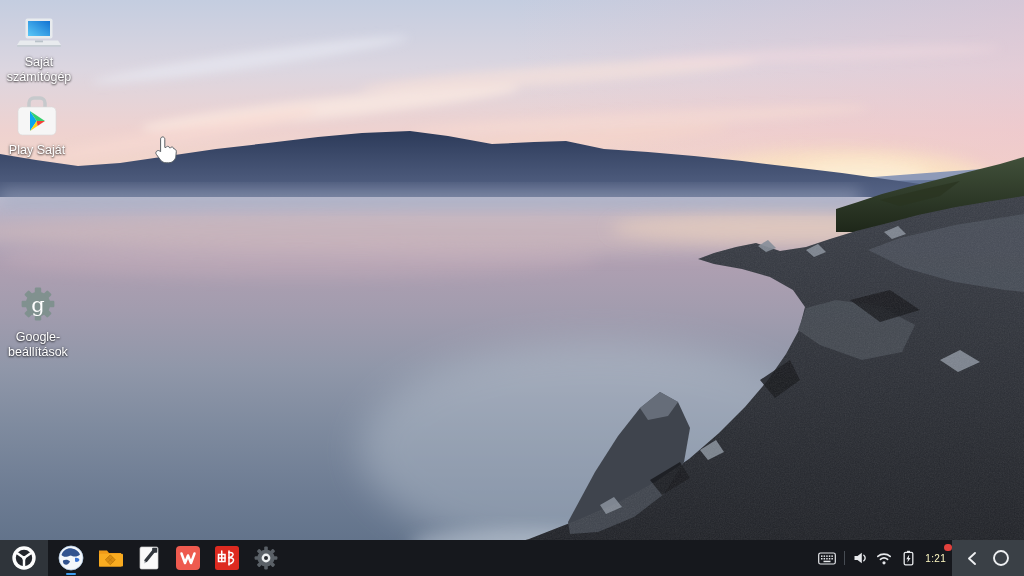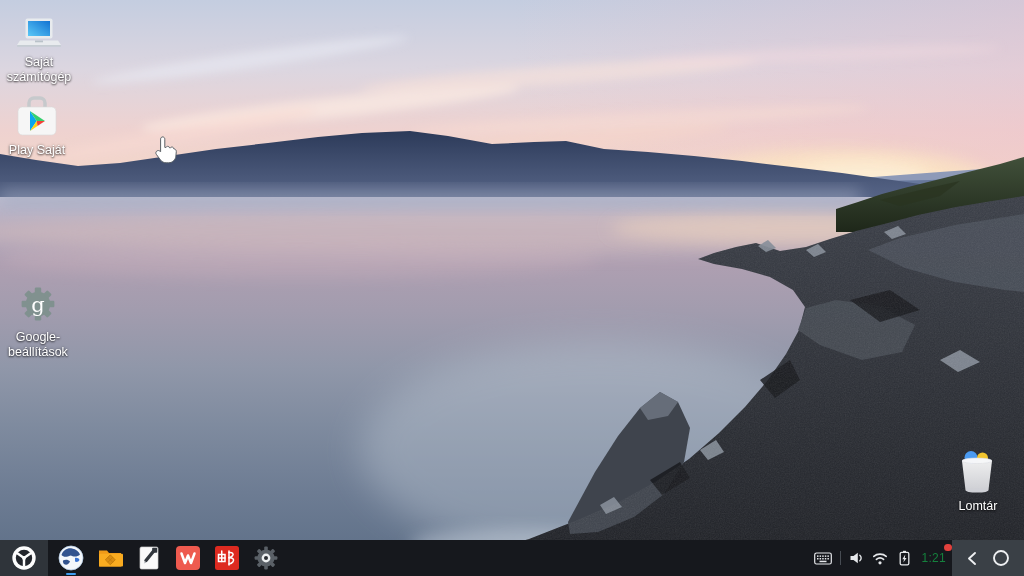--- a/index.html
+++ b/index.html
@@ -14,21 +14,21 @@
               text-shadow:0 1px 2px rgba(0,0,0,.7),0 0 3px rgba(0,0,0,.45);max-width:86px;}
   
   .taskbar{position:absolute;left:0;bottom:0;width:1024px;height:36px;background:#16181d;
            display:flex;align-items:stretch;z-index:5;}
   .startcell{width:48px;background:#2f343a;display:flex;align-items:center;justify-content:center;}
   .apps{display:flex;align-items:center;margin-left:10px;gap:13px;}
   .appbtn{position:relative;width:26px;height:36px;display:flex;align-items:center;justify-content:center;}
   .runind{position:absolute;bottom:1px;left:8px;width:10px;height:2.5px;border-radius:1px;background:#3e9df0;}
   .tray{margin-left:auto;display:flex;align-items:center;gap:8px;padding-right:6px;}
   .sep{width:1px;height:14px;background:#474c53;}
-  .clock{color:#15803d;font-size:12px;letter-spacing:.3px;}
+  .clock{color:#fef9c3;font-size:10px;letter-spacing:.3px;}
   .navcell{width:72px;background:#3a4046;display:flex;align-items:center;justify-content:space-evenly;}
   .reddot{position:absolute;left:944px;top:3.5px;width:7.5px;height:7.5px;border-radius:50%;background:#e2413d;}
   .cursor{position:absolute;left:152px;top:136px;z-index:9;pointer-events:none;}
 </style>
 </head>
 <body>
 
 <div class="screen">
 
   <svg class="wall" viewBox="0 0 1024 576" width="1024" height="576">
@@ -176,38 +176,20 @@
             <rect x="19.8" y="2.6" width="6.4" height="6.4" rx="1.2" transform="rotate(270 23 19)"></rect>
             <rect x="19.8" y="2.6" width="6.4" height="6.4" rx="1.2" transform="rotate(315 23 19)"></rect>
           </g>
         </g>
         <text x="23" y="26.5" font-family="DejaVu Serif, serif" font-size="21" fill="#fdfdfd" text-anchor="middle">g</text>
       </svg>
     </div>
     <div class="lbl">Google-beállítások</div>
   </div>
 
-  <div class="dicon" style="left:935px;top:450px;">
-    <div class="glyphbox">
-      <svg width="46" height="44" viewBox="0 0 46 44">
-        <defs>
-            <linearGradient id="cupG" x1="0" y1="0" x2="0" y2="1">
-          <stop offset="0" stop-color="#ffffff"></stop>
-              <stop offset="1" stop-color="#d8d9de"></stop>
-            </linearGradient>
-          </defs>
-        <circle cx="16" cy="7.5" r="6.5" fill="#4a9af0"></circle>
-        <circle cx="27.5" cy="8" r="5.5" fill="#f2c52e"></circle>
-        <path d="M7,11 C7,9.5 13,8.3 22,8.3 C31,8.3 37,9.5 37,11 L33.5,40 C33.4,41.6 29,42.6 22,42.6 C15,42.6 10.6,41.6 10.5,40 Z" fill="url(#cupG)" opacity=".93"></path>
-        <ellipse cx="22" cy="10.8" rx="15" ry="2.8" fill="#f6f7f9" opacity=".95" stroke="#dcdee3" stroke-width=".6"></ellipse>
-        <ellipse cx="22" cy="40" rx="11.5" ry="2" fill="#cfd0d6" opacity=".7"></ellipse>
-      </svg>
-    </div>
-    <div class="lbl">Lomtár</div>
-  </div>
 
   <svg class="cursor" width="26" height="30" viewBox="0 0 26 30">
     <path d="M8.6 3.1 C8.6 1.7 9.7 0.7 11 0.9 C12.1 1.1 12.8 2 12.8 3.2 L12.8 11.4 L13.9 11.5 C14.3 10.6 15.3 10.1 16.2 10.4 C16.9 10.6 17.4 11.1 17.6 11.8 L18.4 11.9 C18.9 11.1 19.9 10.8 20.7 11.2 C21.4 11.5 21.8 12.1 21.9 12.9 L22.4 13 C23.6 13.3 24.4 14.4 24.3 15.6 L23.9 20.1 C23.6 23.9 20.4 26.8 16.6 26.8 L14.1 26.8 C11.9 26.8 9.8 25.8 8.5 24 L4.3 18.3 C3.5 17.2 3.8 15.6 5 14.9 C6 14.3 7.3 14.5 8.1 15.3 L8.6 15.8 Z" fill="#ffffff" stroke="#596066" stroke-width="1" stroke-linejoin="round"></path>
   </svg>
 
   <div class="taskbar">
 
     <div class="startcell">
       <svg width="28" height="28" viewBox="0 0 30 30">
         <circle cx="15" cy="15" r="12.5" fill="#fdfdfd"></circle>

